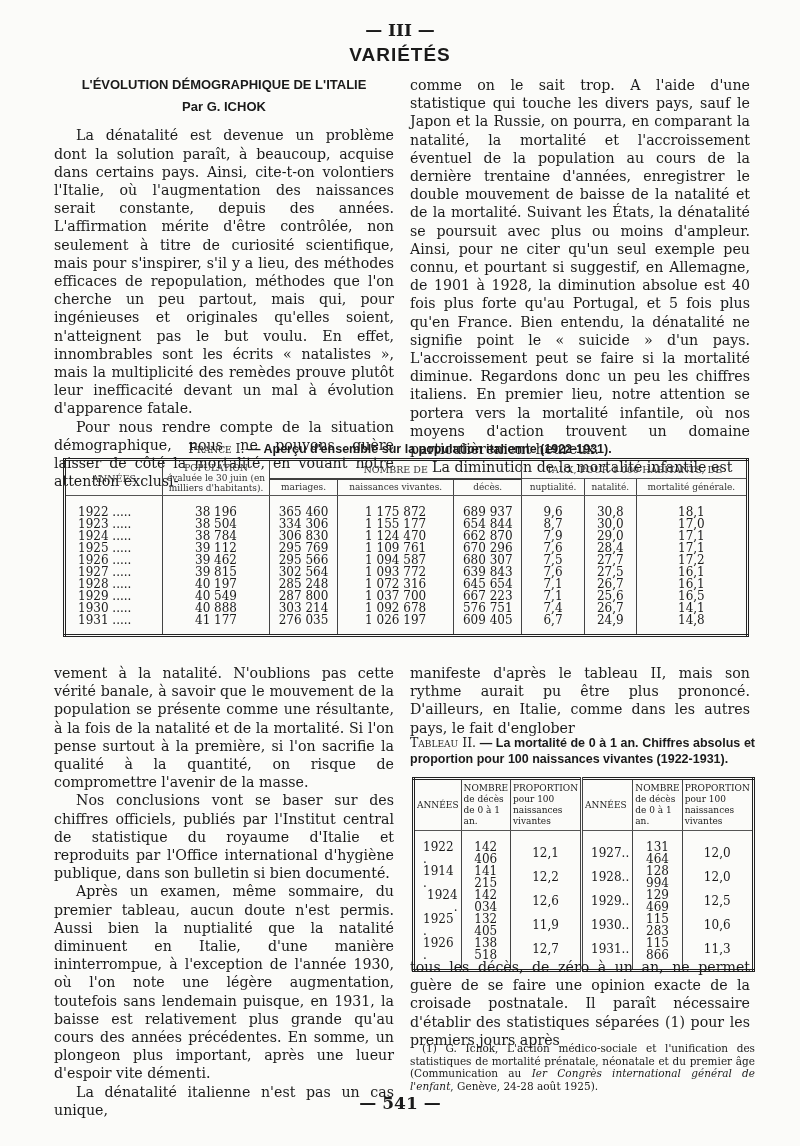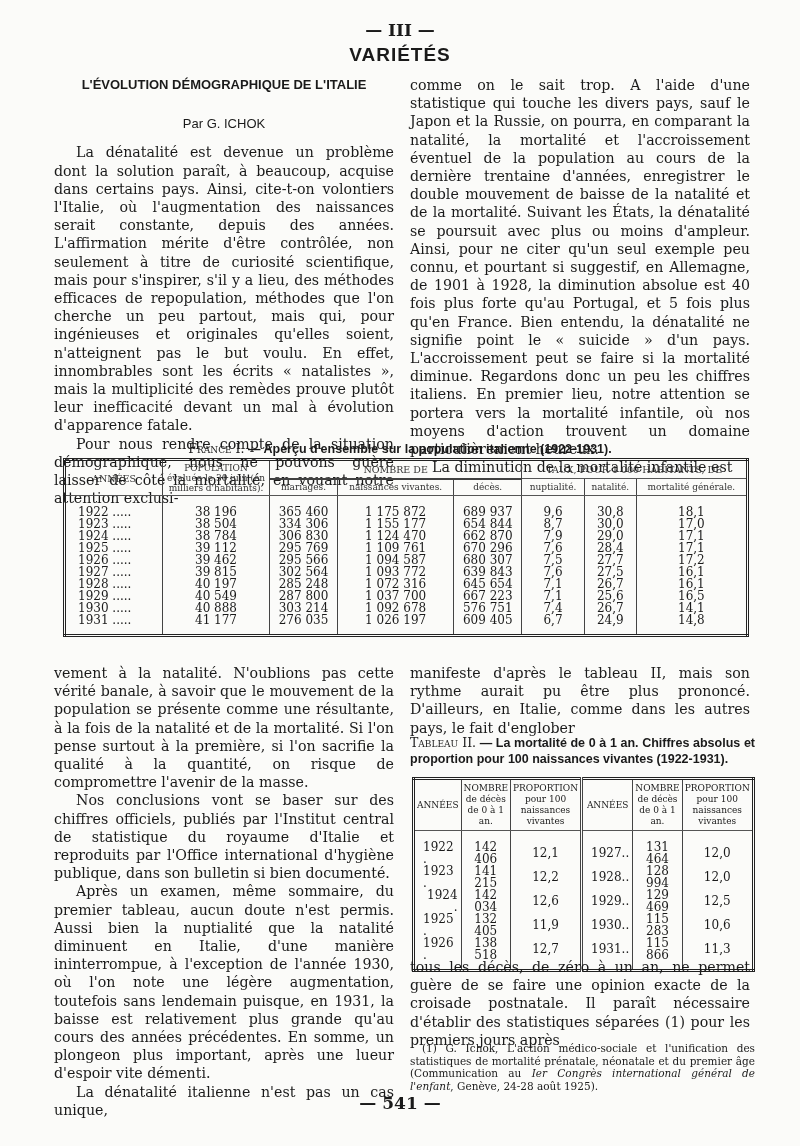--- a/index.html
+++ b/index.html
@@ -10,36 +10,36 @@
   }
   .page-num-top { position: absolute; top: 20px; left: 0; width: 800px; text-align: center; font-size: 17px; font-weight: bold; }
   .section-title { position: absolute; top: 44px; left: 0; width: 800px; text-align: center; font-size: 19px; font-weight: bold; letter-spacing: 1px; font-family: "Liberation Sans", sans-serif; }
   .col { position: absolute; font-size: 14.2px; line-height: 18.2px; text-align: justify; }
   .col p { margin: 0; text-indent: 22px; }
   .col p.cont { text-indent: 0; }
   .col-l-top { left: 54px; top: 76px; width: 340px; }
   .col-r-top { left: 410px; top: 76px; width: 340px; }
   .col-l-bot { left: 54px; top: 664px; width: 340px; }
   .col-r-bot { left: 410px; top: 664px; width: 340px; }
-  .article-title { font-family: "Liberation Sans", sans-serif; font-weight: bold; font-size: 13px; text-align: center; margin-bottom: 21px; }
-  .article-author { font-family: "Liberation Sans", sans-serif; font-weight: normal; font-size: 13px; text-align: center; margin-bottom: 10px; }
+  .article-title { font-family: "Liberation Sans", sans-serif; font-weight: bold; font-size: 13px; text-align: center; margin-bottom: 4px; }
+  .article-author { font-family: "Liberation Sans", sans-serif; font-weight: bold; font-size: 13px; text-align: center; margin-bottom: 10px; }
   .table-caption { font-size: 12.5px; font-family: "Liberation Sans", sans-serif; font-weight: bold; }
   .table-caption .lbl { font-family: "DejaVu Serif", serif; font-weight: normal; font-variant: small-caps; }
   .cap1 { position: absolute; top: 441px; left: 0; width: 800px; text-align: center; }
   table { border-collapse: collapse; }
   .t1 { position: absolute; top: 458px; left: 63px; width: 686px; border: 3px double #222; font-size: 11.5px; }
   .t1 th { font-weight: normal; font-size: 9px; color: #333; border-left: 1px solid #444; padding: 2px 3px; text-align: center; border-bottom: 1px solid #555; }
   .t1 th.sc { font-variant: small-caps; font-size: 9.5px; }
   .t1 td { border-left: 1px solid #444; text-align: center; padding: 0 4px; line-height: 12px; font-size: 12px; }
   .t1 td.yr { text-align: left; padding-left: 12px; }
   .t1 tr.first td { padding-top: 10px; }
   .t1 tr.last td { padding-bottom: 8px; }
   .cap2 { position: absolute; top: 735px; left: 410px; width: 345px; text-align: justify; line-height: 16px; }
   .t2 { position: absolute; top: 777px; left: 412px; width: 338px; border: 3px double #222; font-size: 11.5px; }
-  .t2 th { font-weight: normal; font-size: 9px; border-left: 1px solid #444; padding: 3px 2px; text-align: center; border-bottom: 1px solid #555; line-height: 11px; }
+  .t2 th { font-weight: normal; font-size: 9px; border-left: 1px solid #444; padding: 3px 2px; text-align: left; border-bottom: 1px solid #555; line-height: 11px; }
   .t2 th.sc { font-variant: small-caps; }
   .t2 th.sep, .t2 td.sep { border-left: 3px double #444; }
   .t2 td { border-left: 1px solid #444; text-align: center; padding: 0 3px; line-height: 12px; font-size: 12px; }
   .t2 td.yr { text-align: left; padding-left: 8px; }
   .t2 tr.first td { padding-top: 10px; }
   .t2 tr.last td { padding-bottom: 8px; }
   .footnote { position: absolute; top: 1042px; left: 410px; width: 345px; font-size: 10.5px; line-height: 12.5px; text-align: justify; text-indent: 12px; }
   .footnote i { font-style: italic; }
   .page-num-bottom { position: absolute; top: 1093px; left: 0; width: 800px; text-align: center; font-size: 17px; font-weight: bold; }
 </style>
@@ -215,21 +215,21 @@
   <tbody id="t2-body">
       <tr class="first">
         <td class="yr" style="border-left: none;">1922 .</td>
         <td>142 406</td>
         <td>12,1</td>
         <td class="yr sep">1927..</td>
         <td>131 464</td>
         <td>12,0</td>
       </tr>
       <tr>
-        <td class="yr" style="border-left: none;">1923 .</td>
+        <td class="yr" style="border-left: none;">1914 .</td>
         <td>141 215</td>
         <td>12,2</td>
         <td class="yr sep">1928..</td>
         <td>128 994</td>
         <td>12,0</td>
       </tr>
       <tr>
         <td class="yr" style="border-left: none; text-align: right;">1924 .</td>
         <td>142 034</td>
         <td>12,6</td>

